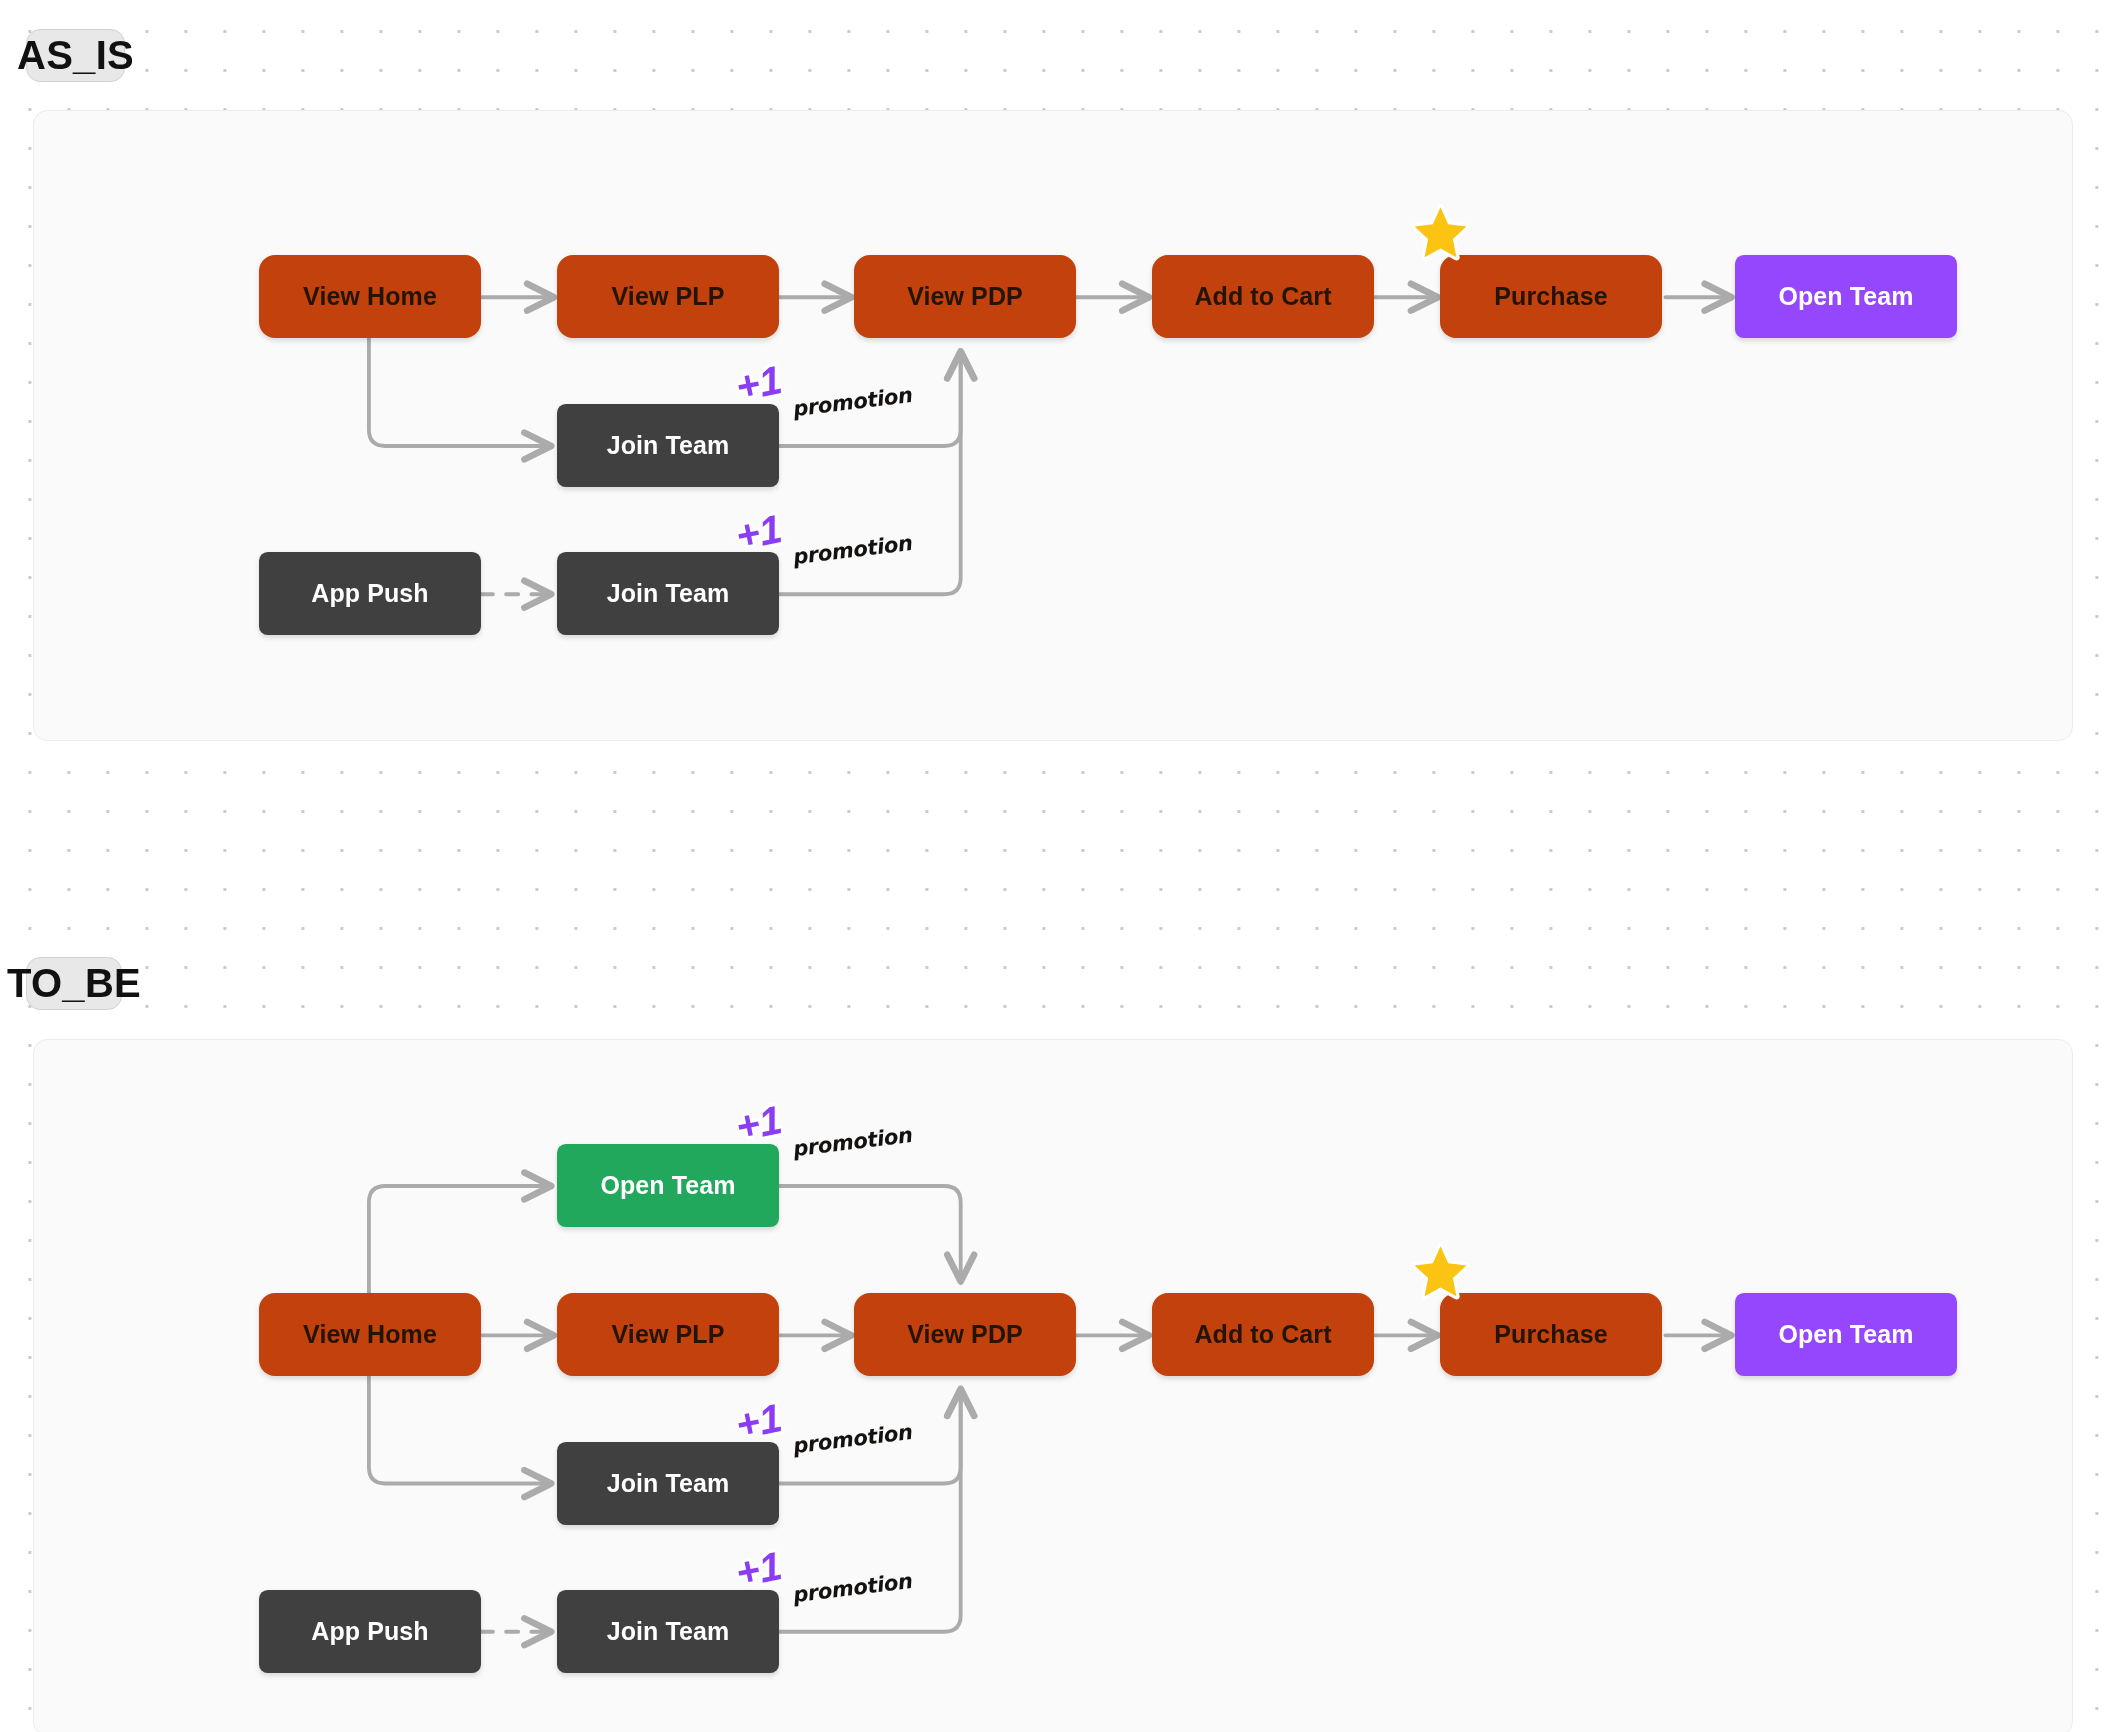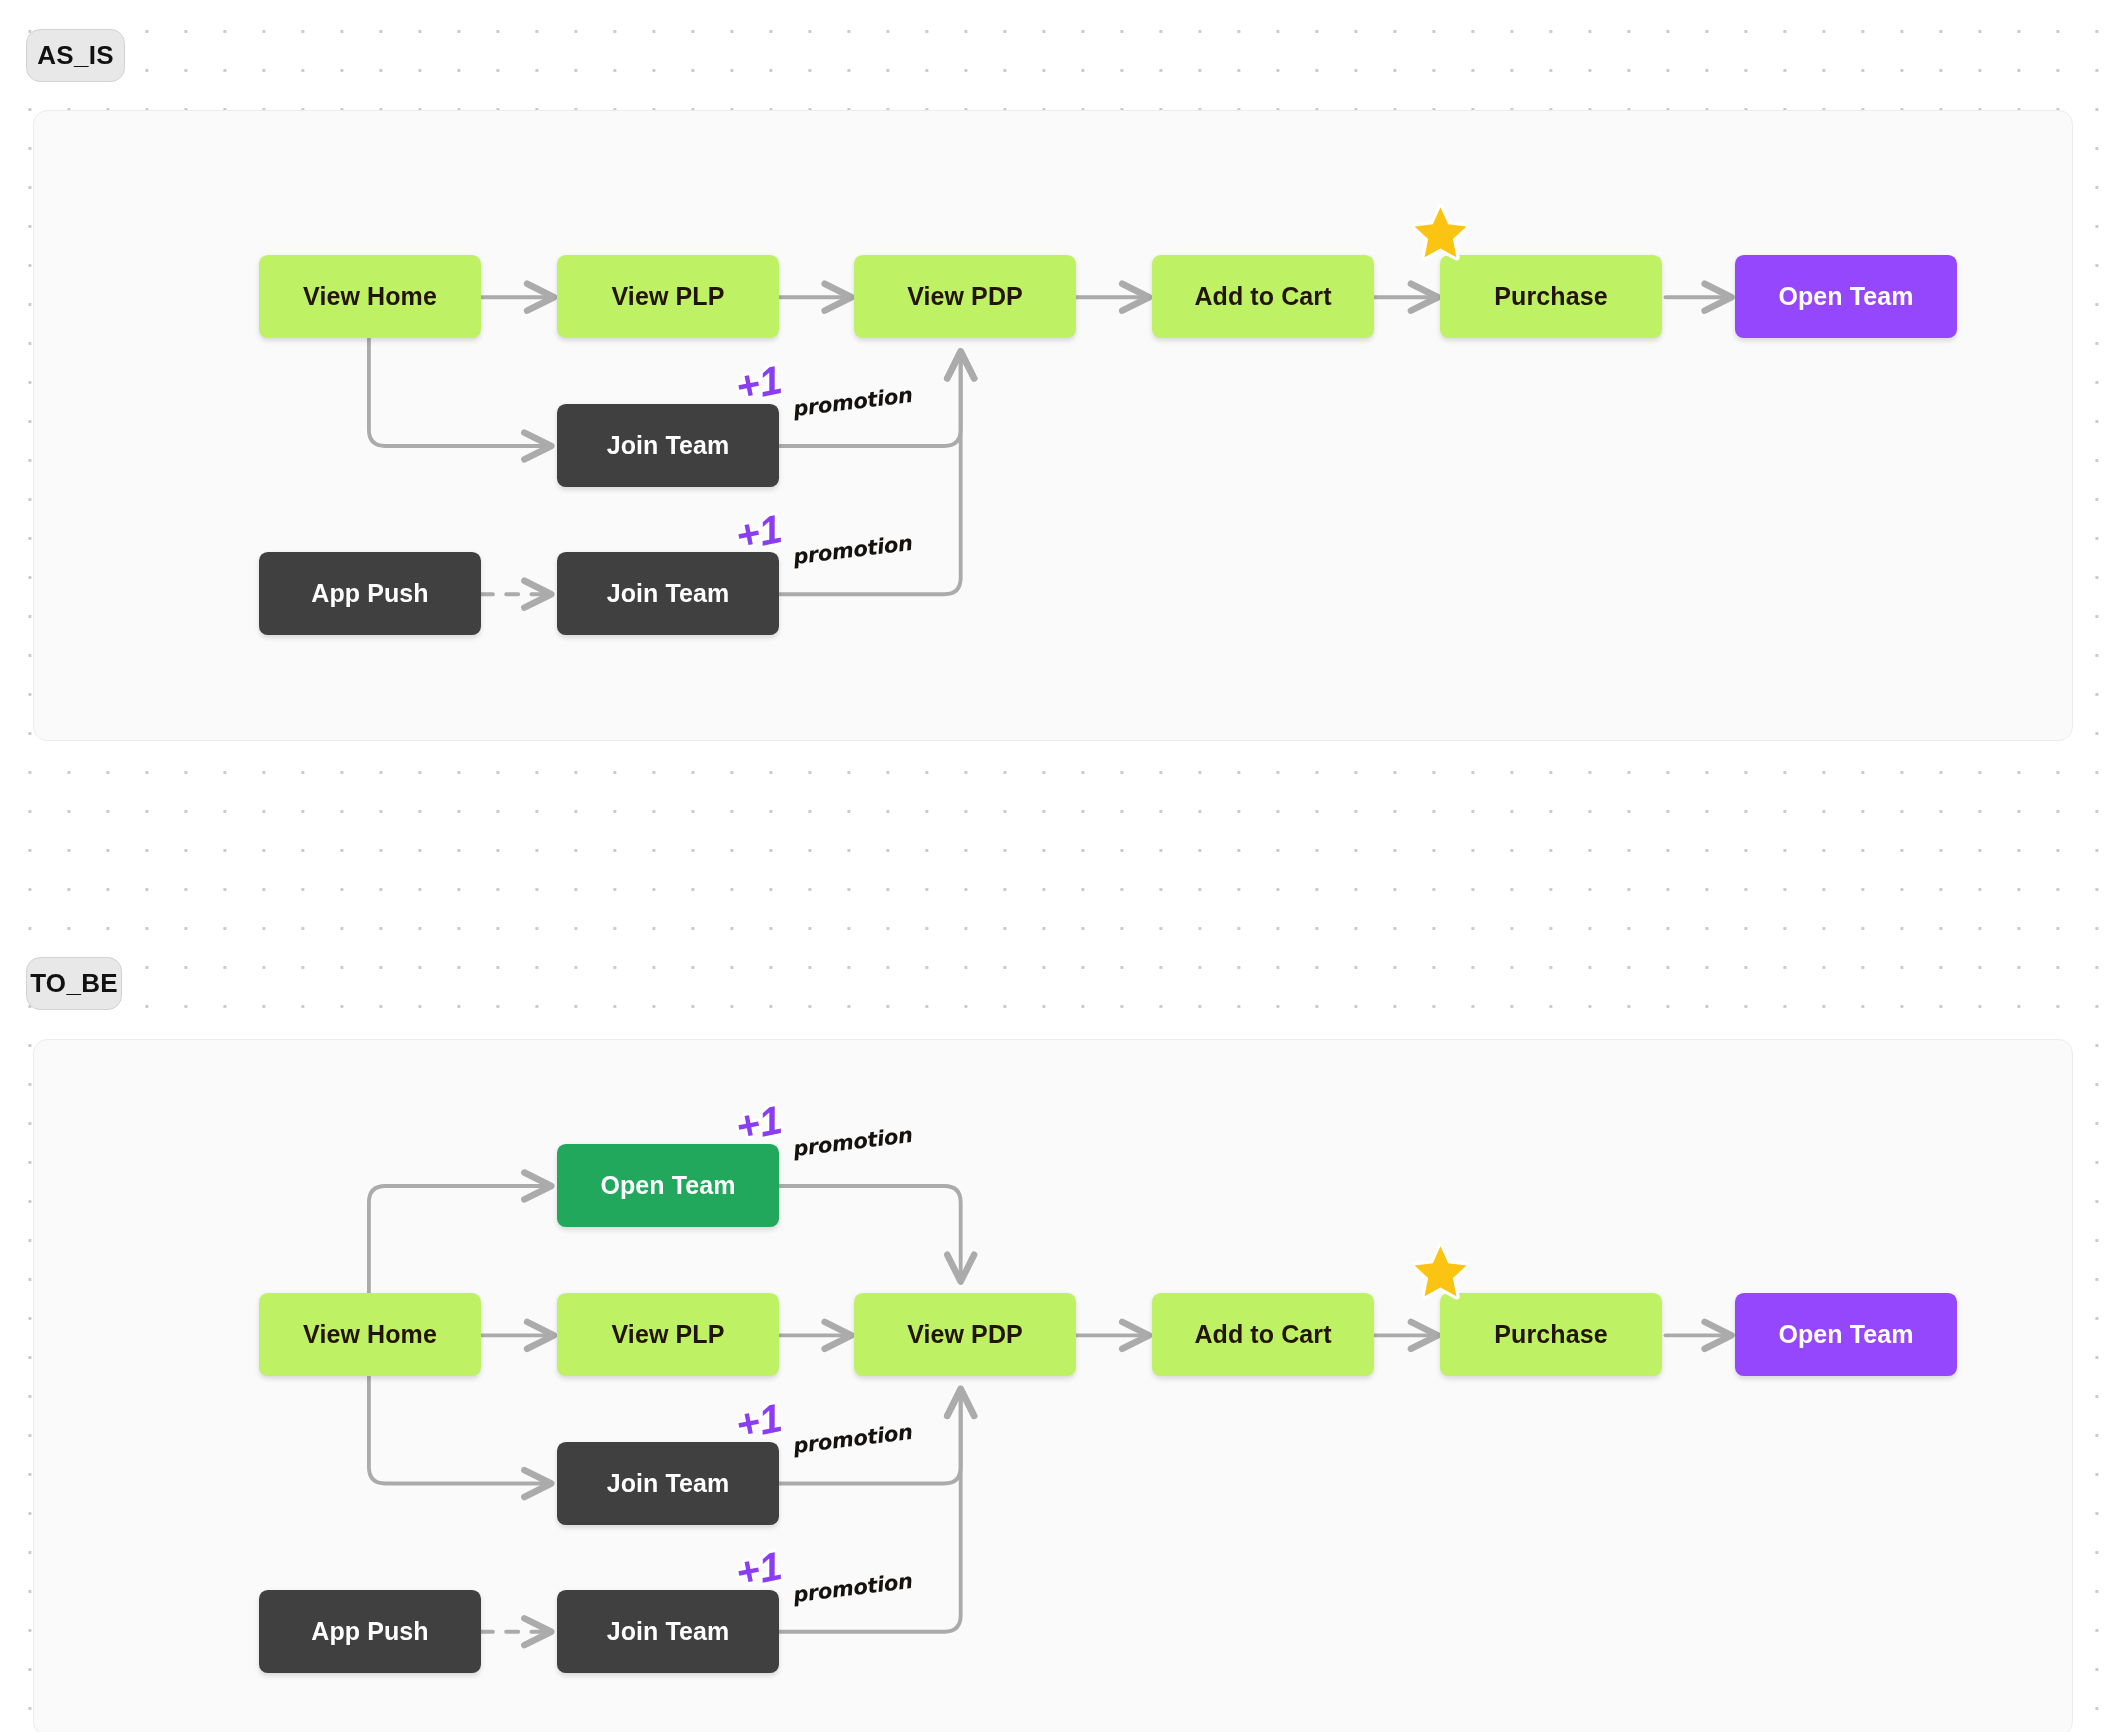--- a/index.html
+++ b/index.html
@@ -28,21 +28,21 @@
   
   .section-tag {
     position: absolute;
     display: flex;
     align-items: center;
     justify-content: center;
     background: #e8e8e8;
     border: 1.6px solid #d2d2d2;
     border-radius: 14.3px;
     color: #111111;
-    font-size: 26px;
+    font-size: 40px;
     font-weight: 700;
     letter-spacing: 0.3px;
     padding: 0 14.3px;
     box-sizing: border-box;
     height: 53px;
   }
 
   
   .group-panel {
     position: absolute;
@@ -68,21 +68,21 @@
     justify-content: center;
     border-radius: 8.8px;
     box-sizing: border-box;
     font-size: 25px;
     font-weight: 700;
     letter-spacing: 0.1px;
     box-shadow: 0 2.2px 5px rgba(0,0,0,0.13);
     text-align: center;
     white-space: nowrap;
   }
-  .node.orange { background: #bef264; color: #241403; }
+  .node.orange { background: #c2410c; color: #241403; border-radius: 16px; }
   .node.red    { background: #404040; color: #ffffff; }
   .node.purple { background: #9447FC; color: #ffffff; }
   .node.green  { background: #22A85C; color: #ffffff; }
 
   
   .plus-one {
     position: absolute;
     font-size: 40px;
     font-weight: 900;
     font-style: italic;

